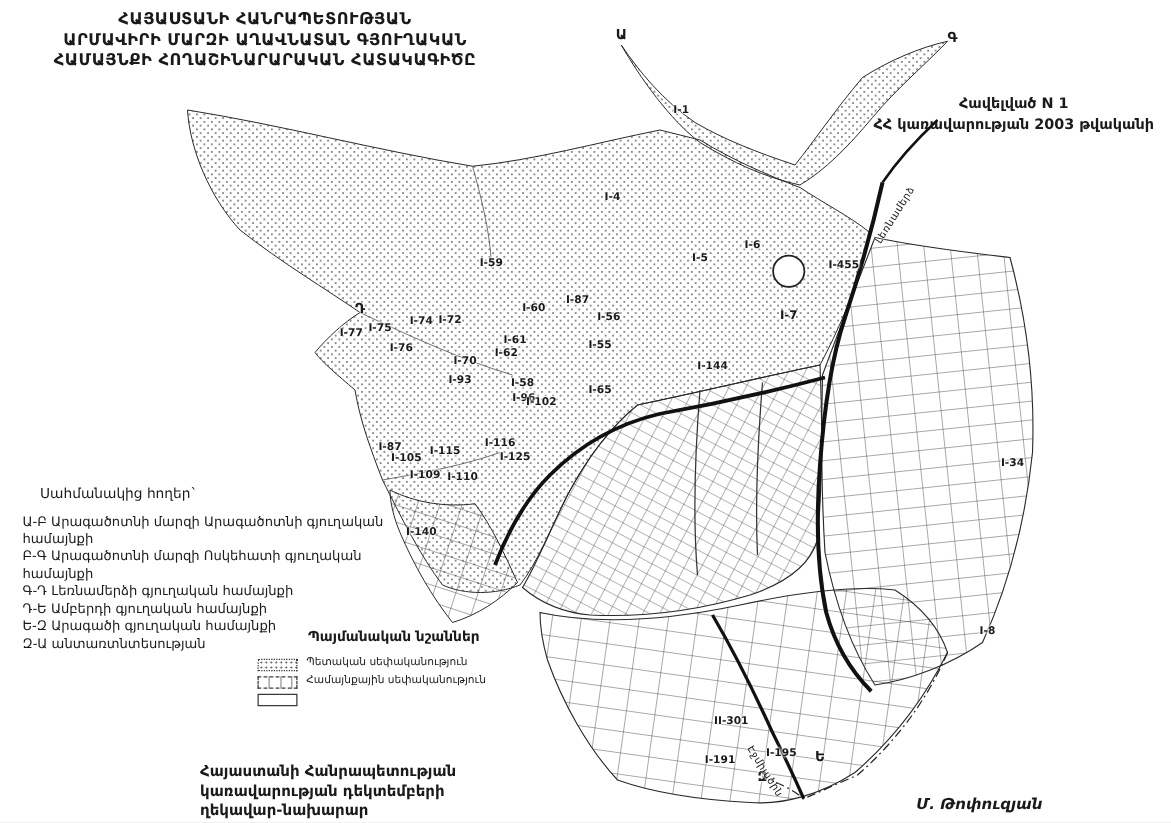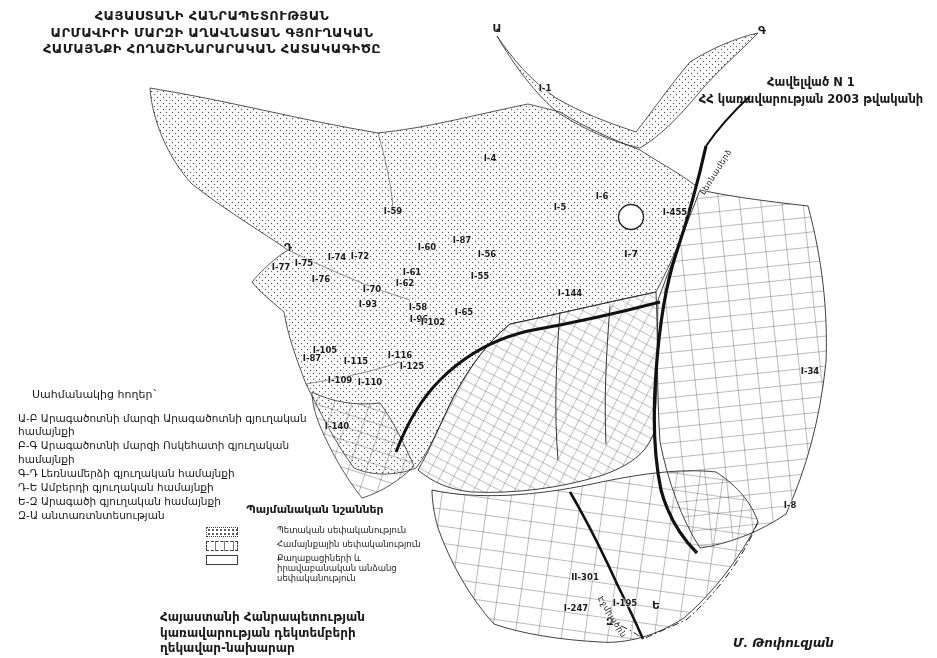--- a/index.html
+++ b/index.html
@@ -10,21 +10,21 @@
   .abs{position:absolute;}
   
   #title-block{left:12px;top:8px;width:400px;text-align:center;
     font-size:13px;font-weight:bold;line-height:1.28;letter-spacing:.4px;}
   #annex-block{left:688px;top:74px;width:246px;text-align:center;
     font-size:11.5px;font-weight:bold;line-height:1.45;}
   #adjacent-block{left:18px;top:388px;width:330px;font-size:10.5px;line-height:1.32;}
   #adjacent-heading{margin:0 0 9px 14px;font-size:11px;}
   #legend-block{left:200px;top:503px;width:230px;}
   #legend-heading{text-align:center;font-size:11px;font-weight:bold;margin:0 0 10px 0;}
-  .legend-row{display:flex;align-items:flex-start;margin:0 0 3px 0;font-size:8.5px;line-height:1.15;gap:32px;}
+  .legend-row{display:flex;align-items:flex-start;margin:0 0 3px 0;font-size:8.5px;line-height:1.15;}
   .swatch{flex:0 0 auto;width:30px;height:8px;margin:1px 7px 0 6px;border:1px solid #3a3a3a;background:#fff;}
   .swatch.stipple{border-style:dotted;
     background-image:radial-gradient(#555 .7px,transparent .9px);background-size:4px 4px;}
   .swatch.hatch{border-style:dashed;
     background-image:repeating-linear-gradient(90deg,transparent 0 8px,#777 8px 9px);}
   .swatch.plain{background:#fff;}
   #signoff-block{left:160px;top:610px;width:300px;font-size:12px;font-weight:bold;line-height:1.3;}
   #sign-name{left:733px;top:636px;font-size:12px;font-weight:bold;font-style:italic;}
   
   #map-svg{left:0;top:0;width:937px;height:658px;}
@@ -112,37 +112,37 @@
       <span class="parcel" style="left: 412px; top: 272px;">I-61</span>
       <span class="parcel" style="left: 405px; top: 283px;">I-62</span>
       <span class="parcel" style="left: 281px; top: 267px;">I-77</span>
       <span class="parcel" style="left: 304px; top: 263px;">I-75</span>
       <span class="parcel" style="left: 337px; top: 257px;">I-74</span>
       <span class="parcel" style="left: 360px; top: 256px;">I-72</span>
       <span class="parcel" style="left: 321px; top: 279px;">I-76</span>
       <span class="parcel" style="left: 372px; top: 289px;">I-70</span>
       <span class="parcel" style="left: 368px; top: 304px;">I-93</span>
       <span class="parcel" style="left: 418px; top: 307px;">I-58</span>
-      <span class="parcel" style="left: 464px; top: 312px;">I-65</span>
+      <span class="parcel" style="left: 480px; top: 312px;">I-65</span>
       <span class="parcel" style="left: 399px; top: 319px; padding-left: 40px;">I-96</span>
       <span class="parcel" style="left: 433px; top: 322px;">I-102</span>
       <span class="parcel" style="left: 312px; top: 358px;">I-87</span>
-      <span class="parcel" style="left: 325px; top: 350px;">I-105</span>
+      <span class="parcel" style="left: 325px; top: 367px;">I-105</span>
       <span class="parcel" style="left: 340px; top: 380px;">I-109</span>
       <span class="parcel" style="left: 356px; top: 361px;">I-115</span>
       <span class="parcel" style="left: 400px; top: 355px;">I-116</span>
       <span class="parcel" style="left: 412px; top: 366px;">I-125</span>
       <span class="parcel" style="left: 370px; top: 382px;">I-110</span>
       <span class="parcel" style="left: 337px; top: 426px;">I-140</span>
       <span class="parcel" style="left: 570px; top: 293px;">I-144</span>
       <span class="parcel" style="left: 675px; top: 212px;">I-455</span>
       <span class="parcel" style="left: 810px; top: 371px;">I-34</span>
       <span class="parcel" style="left: 790px; top: 505px;">I-8</span>
       <span class="parcel" style="left: 585px; top: 577px;">II-301</span>
-      <span class="parcel" style="left: 576px; top: 608px;">I-247</span>
+      <span class="parcel" style="left: 576px; top: 608px;">I-191</span>
       <span class="parcel" style="left: 625px; top: 603px;">I-195</span>
       <span class="parcel" style="left: 631px; top: 217px; font-size: 9.5px; text-shadow: none; margin-top: 36px;">I-7</span>
       <span class="bpoint" style="left: 497px; top: 28px;">Ա</span>
       <span class="bpoint" style="left: 762px; top: 30px;">Գ</span>
       <span class="bpoint" style="left: 288px; top: 247px;">Դ</span>
       <span class="bpoint" style="left: 656px; top: 605px;">Ե</span>
       <span class="bpoint" style="left: 610px; top: 621px;">Զ</span>
       <span class="roadlabel" style="left: 716px; top: 172px; transform: translate(-50%, -50%) rotate(-58deg);">Լեռնամերձ</span>
       <span class="roadlabel" style="left: 612px; top: 617px; transform: translate(-50%, -50%) rotate(58deg);">Էջմիածին</span>
     </div>
@@ -176,21 +176,20 @@
         <div class="legend-row">
           <span class="swatch stipple"></span>
           <span>Պետական սեփականություն</span>
         </div>
         <div class="legend-row">
           <span class="swatch hatch"></span>
           <span>Համայնքային սեփականություն</span>
         </div>
         <div class="legend-row">
           <span class="swatch plain"></span>
-          <span>Քաղաքացիների և իրավաբանական անձանց սեփականություն</span>
         </div>
       </div>
   </div>
 
   <div id="signoff-block" class="abs">
     <div>Հայաստանի Հանրապետության</div>
     <div>կառավարության դեկտեմբերի</div>
     <div>ղեկավար-նախարար</div>
   </div>
 

